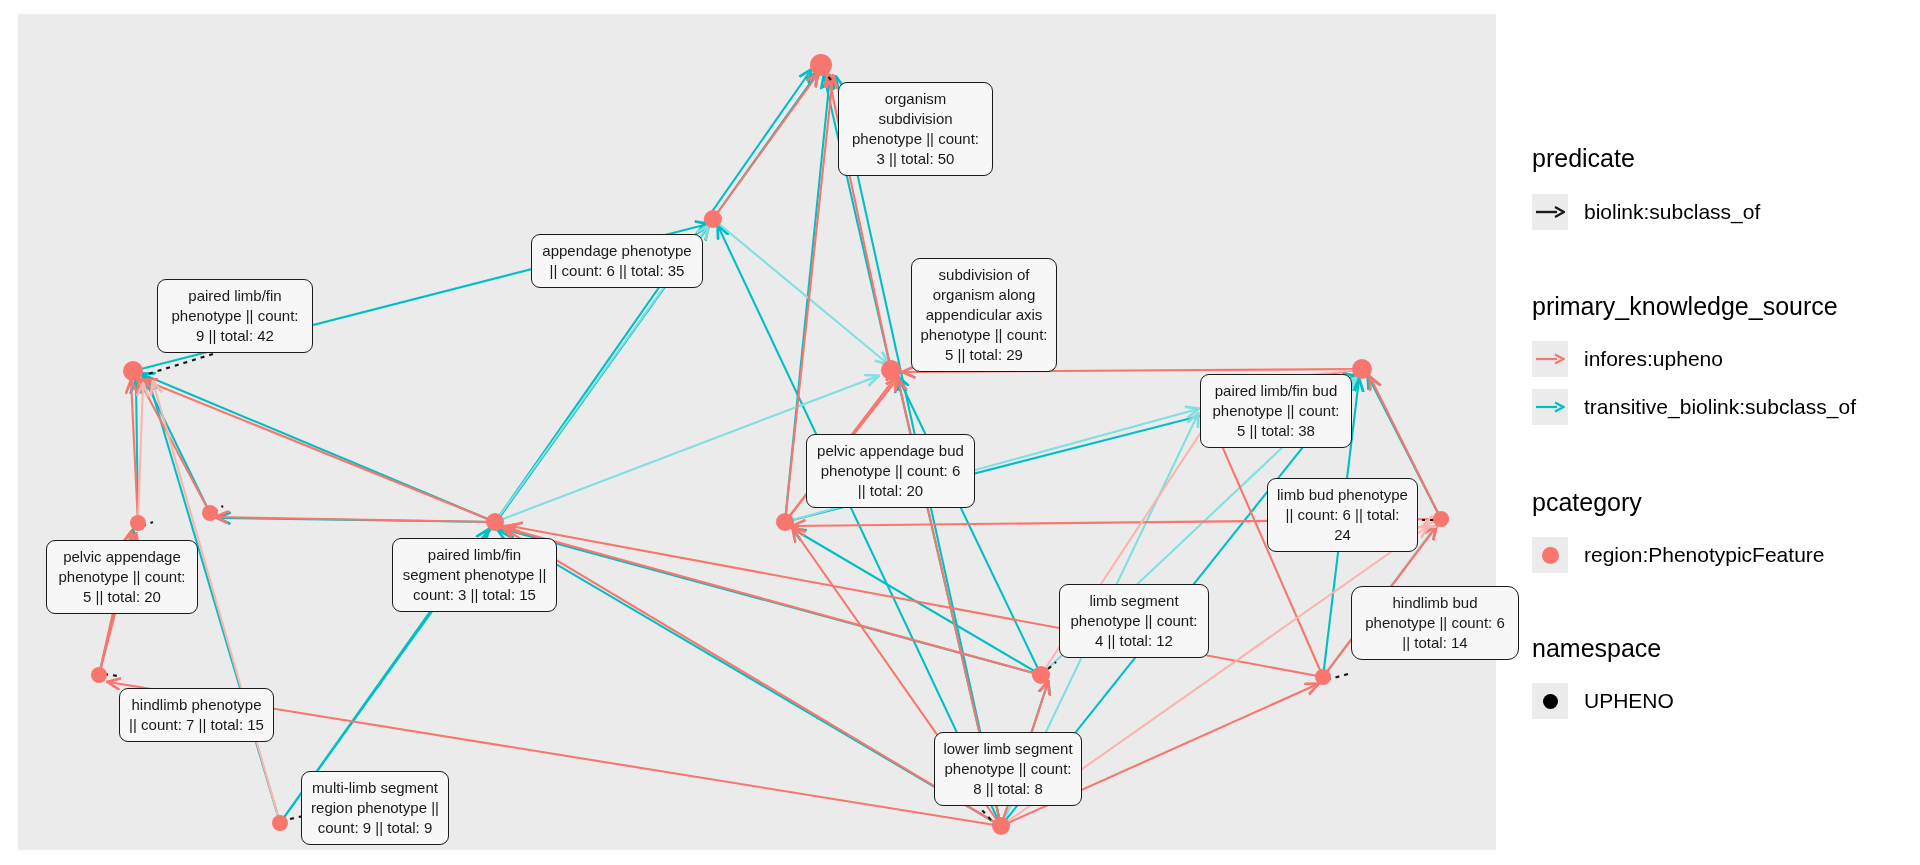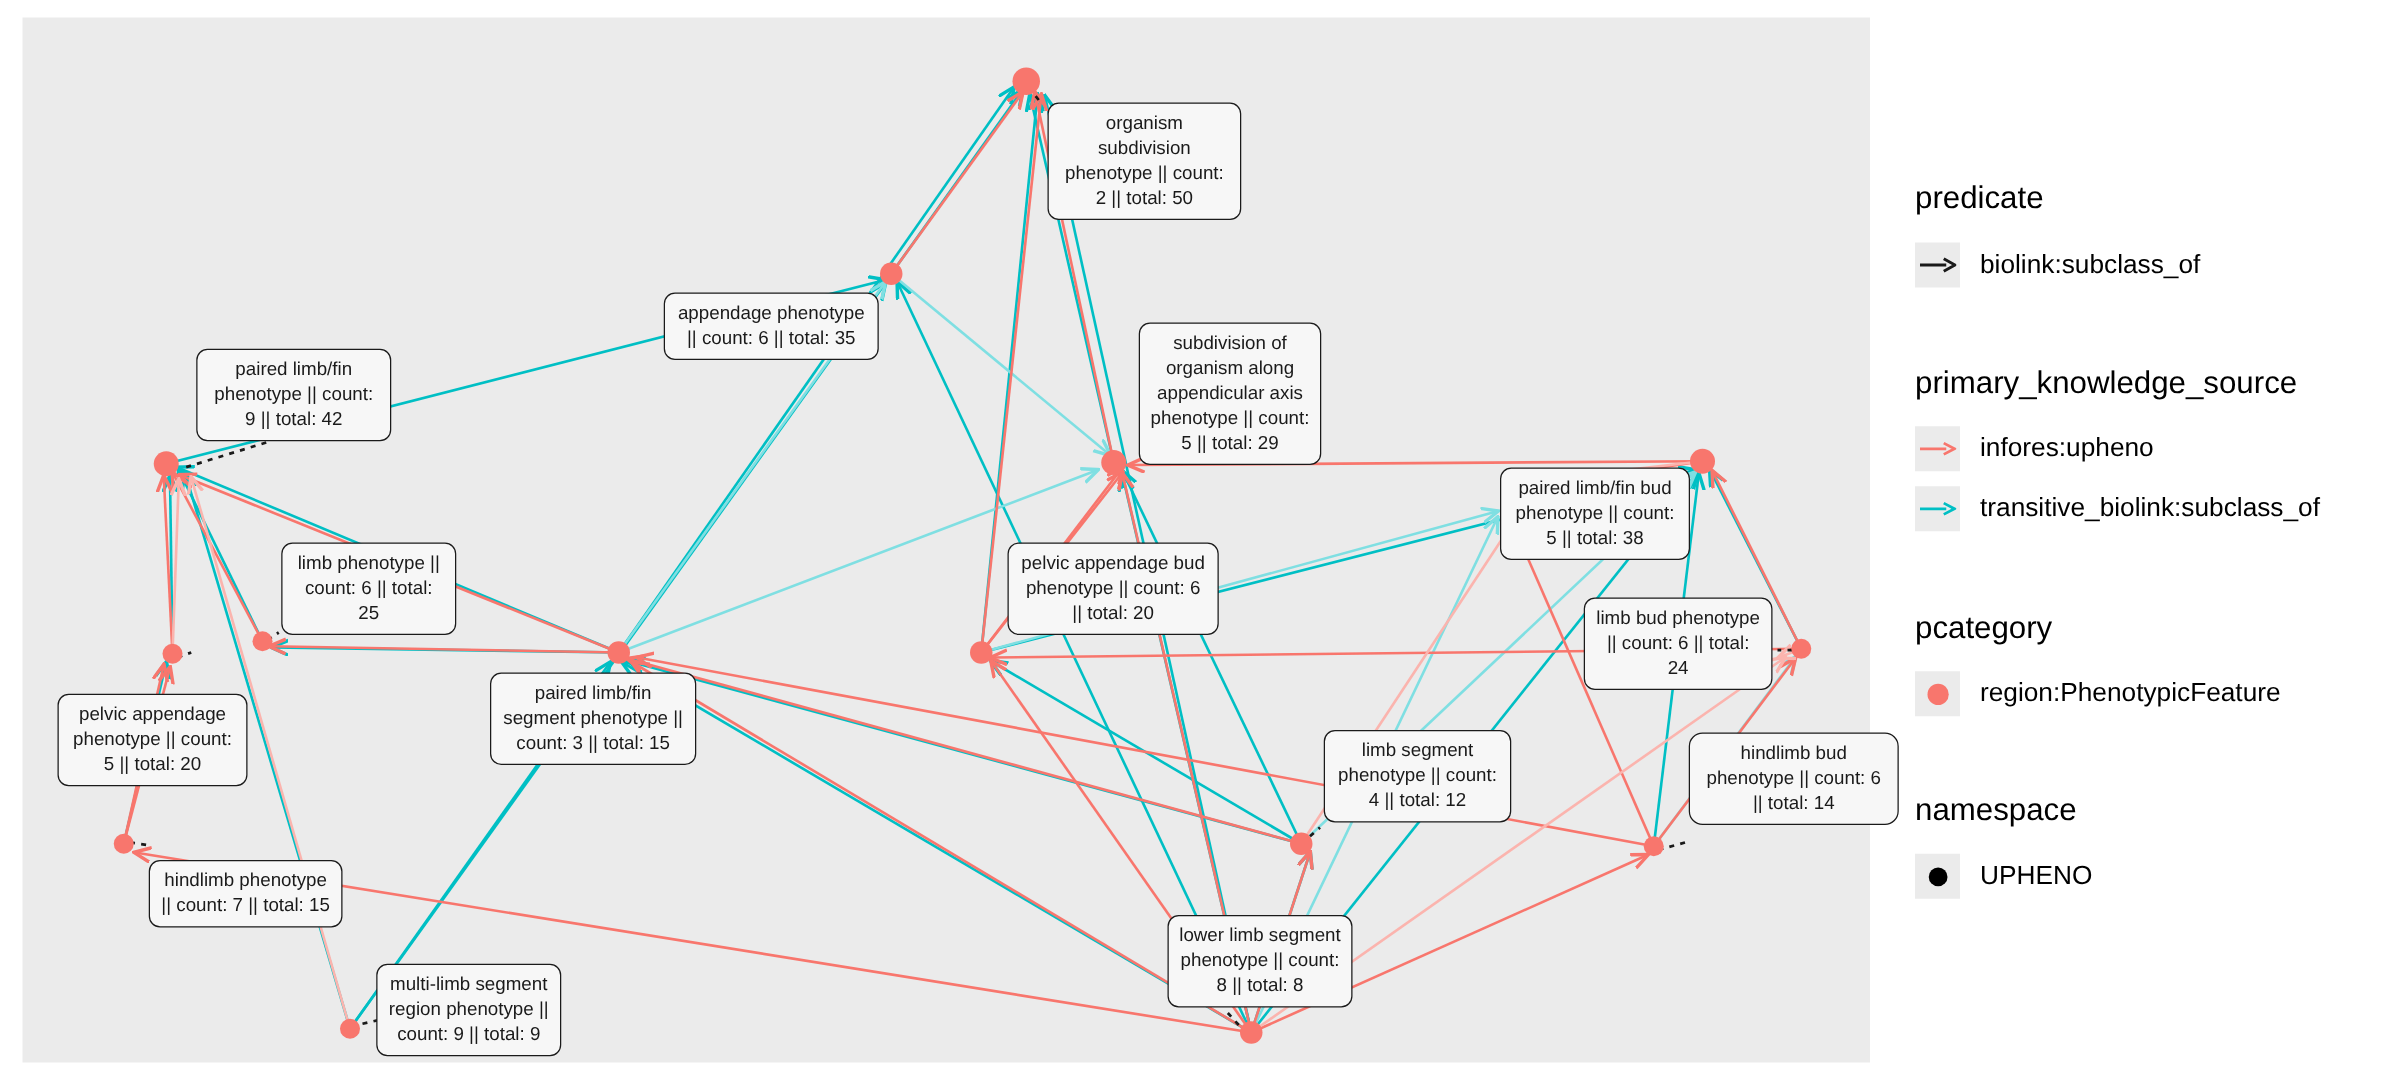--- a/index.html
+++ b/index.html
@@ -212,29 +212,28 @@
         <circle cx="120" cy="509" r="8" fill="#f8766d"></circle>
         <circle cx="477" cy="508" r="9" fill="#f8766d"></circle>
         <circle cx="1023" cy="661" r="9" fill="#f8766d"></circle>
         <circle cx="1305" cy="663" r="8" fill="#f8766d"></circle>
         <circle cx="81" cy="661" r="8" fill="#f8766d"></circle>
         <circle cx="983" cy="812" r="9" fill="#f8766d"></circle>
         <circle cx="262" cy="809" r="8" fill="#f8766d"></circle>
       </g>
     </svg>
 
-    <div class="node-label" style="left:820px; top:68px; width:155px;">organism subdivision phenotype || count: 2 || total: 50</div>
+    <div class="node-label" style="left:820px; top:68px; width:155px;">organism subdivision phenotype || count: 3 || total: 50</div>
     <div class="node-label" style="left:513px; top:220px; width:172px;">appendage phenotype || count: 6 || total: 35</div>
     <div class="node-label" style="left:139px; top:265px; width:156px;">paired limb/fin phenotype || count: 9 || total: 42</div>
     <div class="node-label" style="left:893px; top:244px; width:146px;">subdivision of organism along appendicular axis phenotype || count: 5 || total: 29</div>
     <div class="node-label" style="left:1182px; top:360px; width:152px;">paired limb/fin bud phenotype || count: 5 || total: 38</div>
-    <div class="node-label" style="left:207px; top:420px; width:140px;">limb phenotype || count: 6 || total: 25</div>
     <div class="node-label" style="left:788px; top:420px; width:169px;">pelvic appendage bud phenotype || count: 6 || total: 20</div>
     <div class="node-label" style="left:1249px; top:464px; width:151px;">limb bud phenotype || count: 6 || total: 24</div>
-    <div class="node-label" style="left:28px; top:526px; width:152px;margin-top:15px;">pelvic appendage phenotype || count: 5 || total: 20</div>
+    <div class="node-label" style="left:28px; top:526px; width:152px;">pelvic appendage phenotype || count: 5 || total: 20</div>
     <div class="node-label" style="left:374px; top:524px; width:165px;">paired limb/fin segment phenotype || count: 3 || total: 15</div>
     <div class="node-label" style="left:1041px; top:570px; width:150px;">limb segment phenotype || count: 4 || total: 12</div>
     <div class="node-label" style="left:1333px; top:572px; width:168px;border-radius:11px;">hindlimb bud phenotype || count: 6 || total: 14</div>
     <div class="node-label" style="left:101px; top:657px; width:155px;margin-top:17px;">hindlimb phenotype || count: 7 || total: 15</div>
     <div class="node-label" style="left:916px; top:718px; width:148px;">lower limb segment phenotype || count: 8 || total: 8</div>
     <div class="node-label" style="left:283px; top:757px; width:148px;">multi-limb segment region phenotype || count: 9 || total: 9</div>
   </div>
 
   <div id="legend">
 

